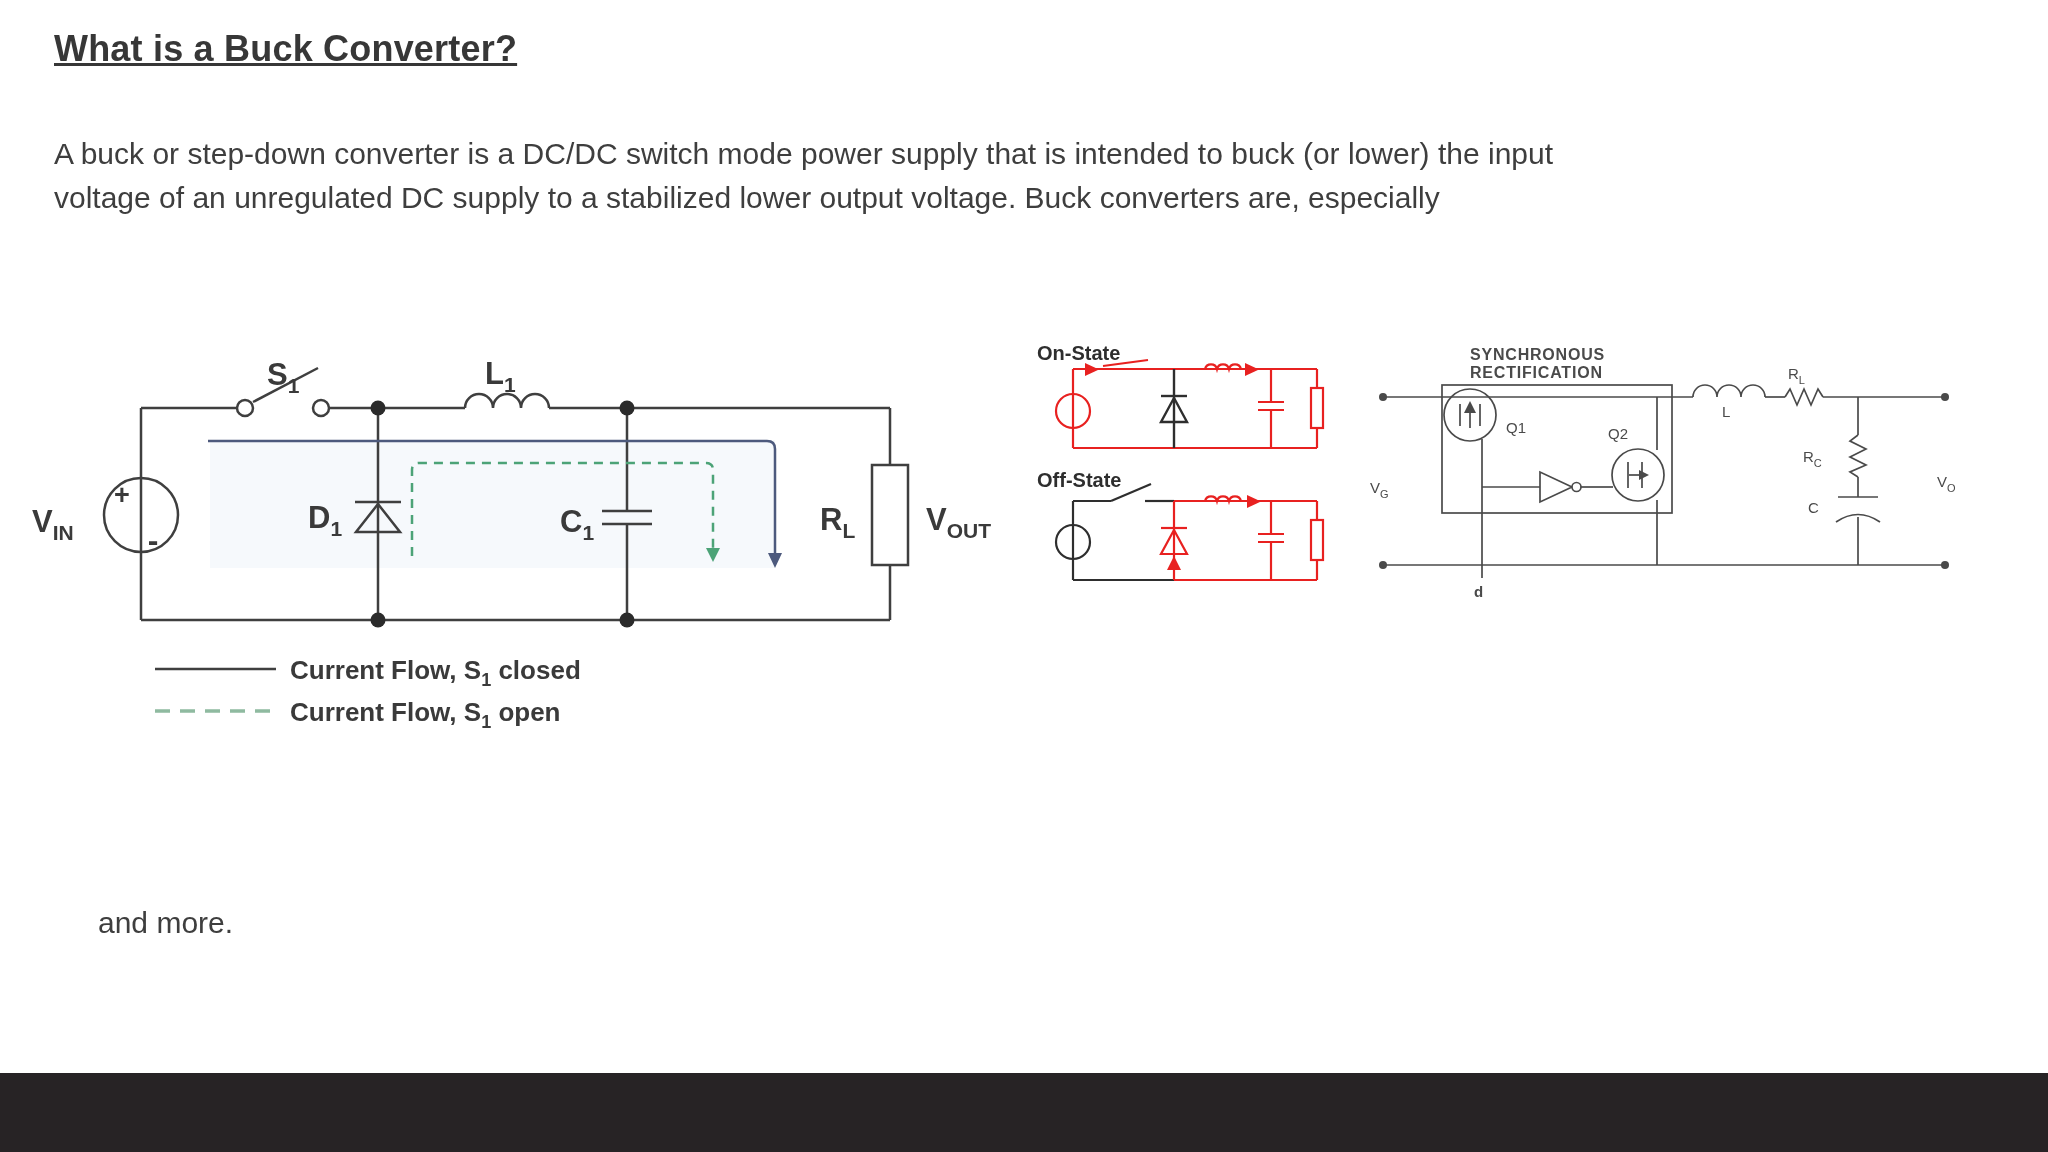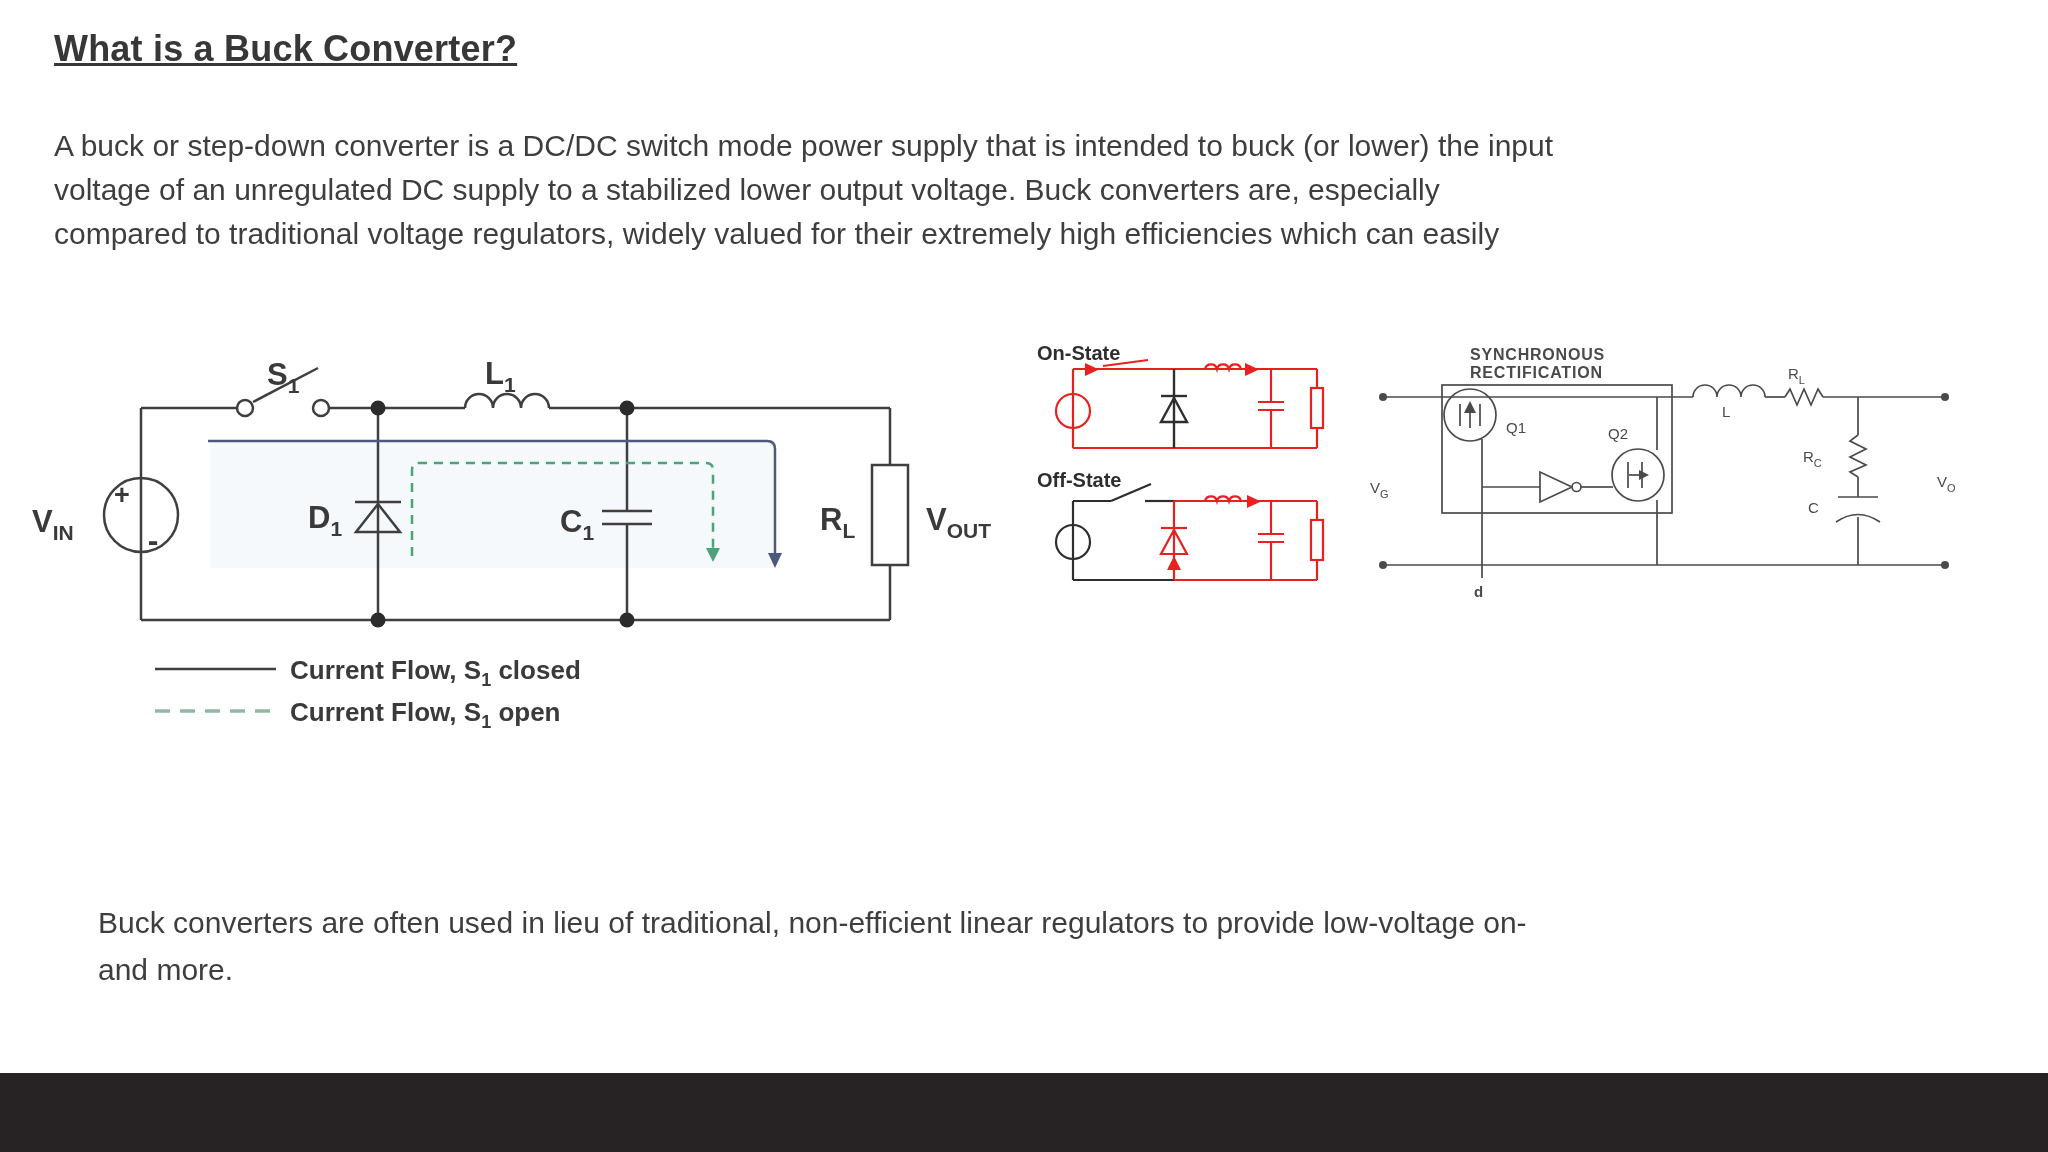--- a/index.html
+++ b/index.html
@@ -5,21 +5,21 @@
   html,body{margin:0;padding:0;}
   body{
     width:2048px;height:1152px;position:relative;overflow:hidden;
     background:#ffffff;color:#3d3d3d;
     font-family:"Liberation Sans", sans-serif;
   }
   .page-title{
     position:absolute;left:54px;top:28px;
     font-size:36px;font-weight:bold;color:#373737;letter-spacing:.2px;text-decoration:underline;
   }
-  .intro{position:absolute;left:54px;top:124px;}
+  .intro{position:absolute;left:54px;top:132px;}
   .intro .tline{font-size:30px;line-height:44px;white-space:nowrap;color:#3e3e3e;}
   .outro{position:absolute;left:98px;top:899px;}
   .outro .tline{font-size:30px;line-height:47px;white-space:nowrap;color:#3e3e3e;}
   .svgbox{position:absolute;}
   #main-svg{left:20px;top:340px;}
   #on-svg{left:1015px;top:333px;}
   #off-svg{left:1015px;top:463px;}
   #sync-svg{left:1360px;top:335px;}
   .bottom-bar{
     position:absolute;left:0;top:1073px;width:2048px;height:79px;background:#272325;
@@ -36,21 +36,20 @@
   .sign{font-weight:bold;fill:#3a3a3a;}
 </style>
 </head>
 <body>
 
 <div class="page-title">What is a Buck Converter?</div>
 
 <div class="intro">
   <div class="tline">A buck or step-down converter is a DC/DC switch mode power supply that is intended to buck (or lower) the input</div>
   <div class="tline">voltage of an unregulated DC supply to a stabilized lower output voltage. Buck converters are, especially</div>
-  <div class="tline">compared to traditional voltage regulators, widely valued for their extremely high efficiencies which can easily</div>
 </div>
 
 <svg id="main-svg" class="svgbox" width="1000" height="400" viewBox="0 0 1000 400">
 
   <rect x="190" y="100" width="565" height="128" fill="#e6edf5" opacity="0.35"></rect>
 
   <g stroke="#3f3f3f" stroke-width="2.5" fill="none">
     <path d="M121,68 H217"></path>
     <path d="M309,68 H445"></path>
     <path d="M445,68 A14,14 0 0 1 473,68 A14,14 0 0 1 501,68 A14,14 0 0 1 529,68"></path>
@@ -217,17 +216,16 @@
   <text class="sync-label" x="114" y="262" font-size="17" font-weight="bold">d</text>
   <text class="sync-label" x="10" y="158"><tspan>V</tspan><tspan class="sync-sub" dy="5">G</tspan></text>
   <text class="sync-label" x="362" y="82">L</text>
   <text class="sync-label" x="428" y="44"><tspan>R</tspan><tspan class="sync-sub" dy="5">L</tspan></text>
   <text class="sync-label" x="443" y="127"><tspan>R</tspan><tspan class="sync-sub" dy="5">C</tspan></text>
   <text class="sync-label" x="448" y="178">C</text>
   <text class="sync-label" x="577" y="152"><tspan>V</tspan><tspan class="sync-sub" dy="5">O</tspan></text>
 </svg>
 
 <div class="outro">
-  <div class="tline">Buck converters are often used in lieu of traditional, non-efficient linear regulators to provide low-voltage on-</div>
   <div class="tline">and more.</div>
 </div>
 
 <div class="bottom-bar"></div>
 
 </body></html>

